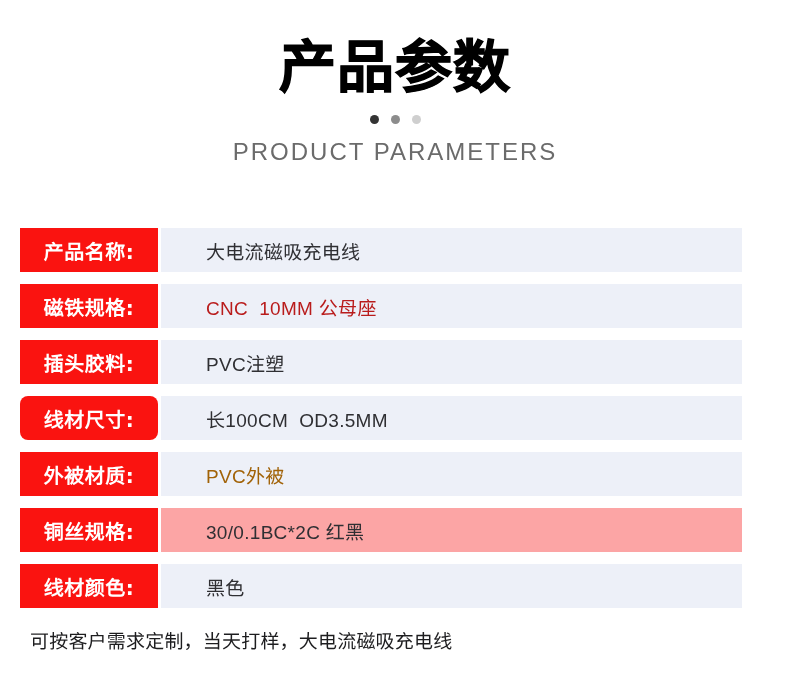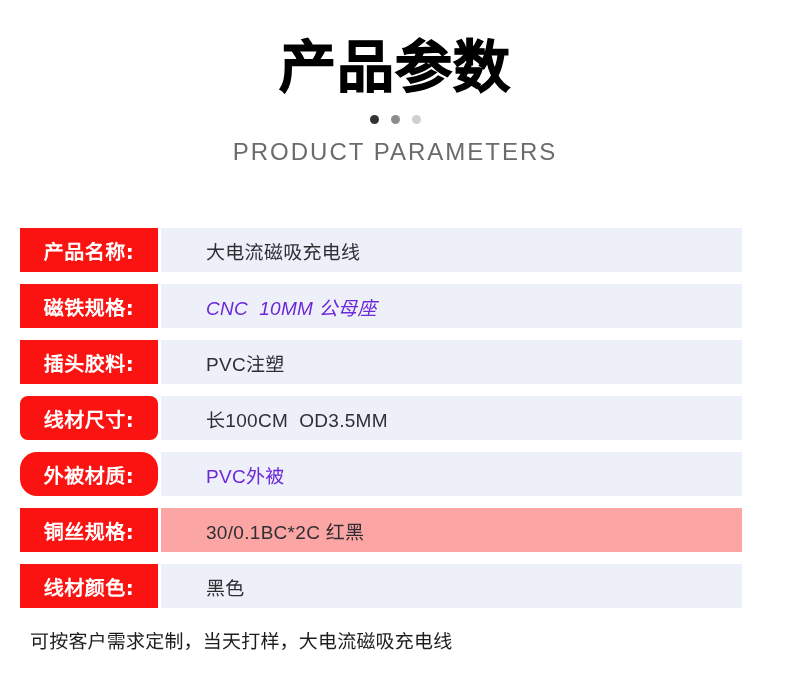--- a/index.html
+++ b/index.html
@@ -156,42 +156,42 @@
     <div class="param-row">
       <div class="row-label" style="background: rgb(250, 19, 16); color: rgb(255, 255, 255);">产品名称:</div>
       <div class="row-value-wrap" style="background: rgb(237, 240, 248);">
         <span class="row-value" style="color: rgb(47, 47, 51);">大电流磁吸充电线</span>
       </div>
     </div>
 
     <div class="param-row">
       <div class="row-label" style="background: rgb(250, 19, 16); color: rgb(255, 255, 255);">磁铁规格:</div>
       <div class="row-value-wrap" style="background: rgb(237, 240, 248);">
-        <span class="row-value" style="color: #6d28d9; font-style: italic;">CNC  10MM 公母座</span>
+        <span class="row-value" style="color: #b91c1c;">CNC  10MM 公母座</span>
       </div>
     </div>
 
     <div class="param-row">
       <div class="row-label" style="background: rgb(250, 19, 16); color: rgb(255, 255, 255);">插头胶料:</div>
       <div class="row-value-wrap" style="background: rgb(237, 240, 248);">
         <span class="row-value" style="color: rgb(47, 47, 51);">PVC注塑</span>
       </div>
     </div>
 
     <div class="param-row">
       <div class="row-label" style="background: rgb(250, 19, 16); color: rgb(255, 255, 255); border-radius: 8px;">线材尺寸:</div>
       <div class="row-value-wrap" style="background: rgb(237, 240, 248);">
         <span class="row-value" style="color: rgb(47, 47, 51);">长100CM  OD3.5MM</span>
       </div>
     </div>
 
     <div class="param-row">
-      <div class="row-label" style="background: rgb(250, 19, 16); color: rgb(255, 255, 255); border-radius: 17px;">外被材质:</div>
-      <div class="row-value-wrap" style="background: rgb(237, 240, 248);">
-        <span class="row-value" style="color: #6d28d9;">PVC外被</span>
+      <div class="row-label" style="background: rgb(250, 19, 16); color: rgb(255, 255, 255);">外被材质:</div>
+      <div class="row-value-wrap" style="background: rgb(237, 240, 248);">
+        <span class="row-value" style="color: #a16207;">PVC外被</span>
       </div>
     </div>
 
     <div class="param-row">
       <div class="row-label" style="background: rgb(250, 19, 16); color: rgb(255, 255, 255);">铜丝规格:</div>
       <div class="row-value-wrap" style="background: #fca5a5;">
         <span class="row-value" style="color: rgb(47, 47, 51);">30/0.1BC*2C 红黑</span>
       </div>
     </div>
 

